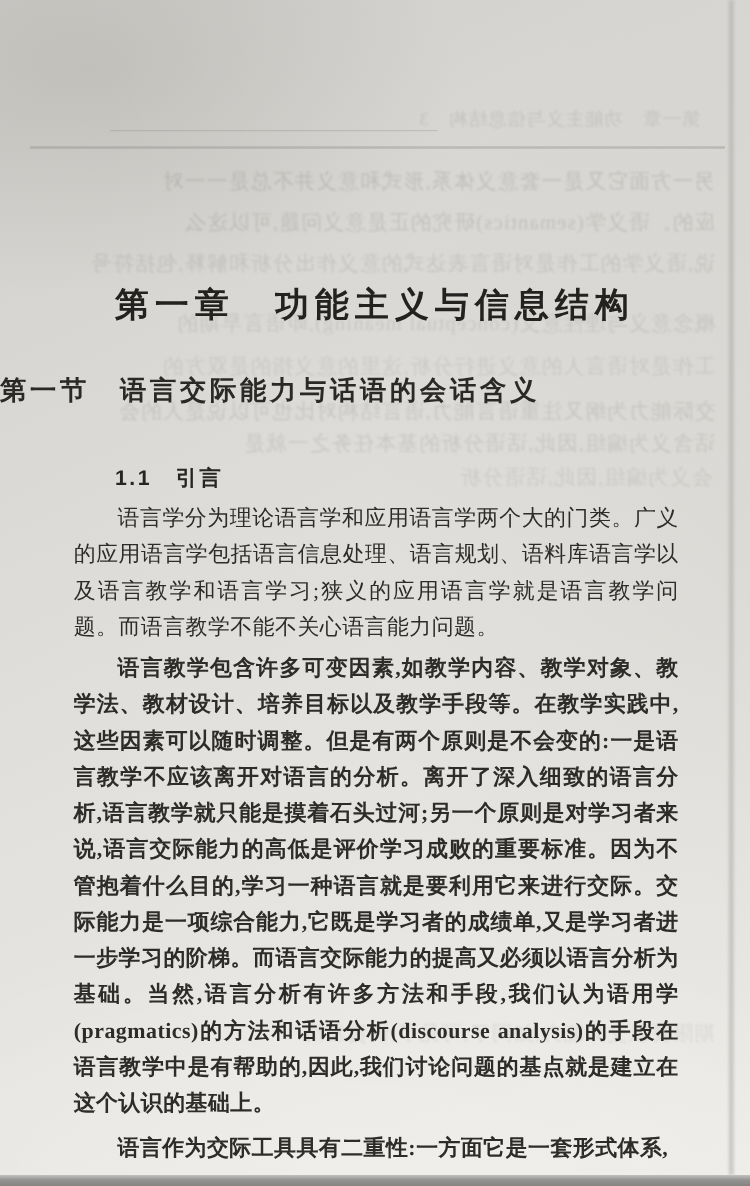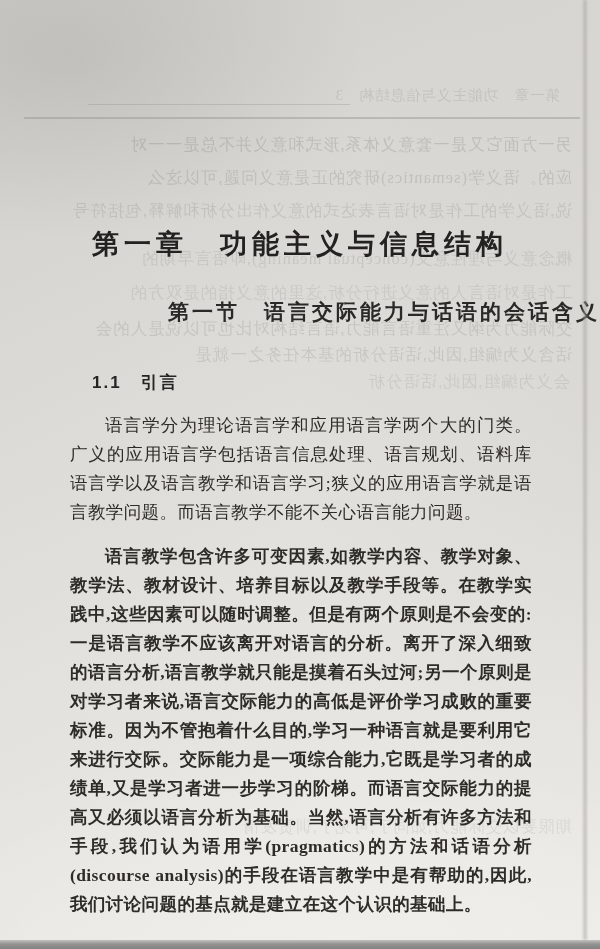--- a/index.html
+++ b/index.html
@@ -51,42 +51,42 @@
   
   .chapter-title{
     position:absolute;top:208px;left:0;right:0;
     text-align:center;
     font-size:27px;font-weight:700;
     letter-spacing:5px;
     color:#232220;
   }
   .section-title{
     position:absolute;top:281px;left:0;right:0;
-    text-align:right;
+    text-align:left;
     font-size:21px;font-weight:700;
     letter-spacing:3px;
     color:#2a2927;
   }
   .subsection-heading{
     position:absolute;top:354px;left:92px;
     font-family:"Liberation Sans","DejaVu Sans",sans-serif;
     font-size:17px;font-weight:700;
     letter-spacing:2px;
     color:#262523;
   }
   .body-text{
     position:absolute;top:396px;left:55px;width:492px;
     font-size:17.5px;
     line-height:29px;
     letter-spacing:0.4px;
     color:#2e2c29;
     text-align:justify;
     text-justify:inter-ideograph;
   }
-  .body-text p{margin:15px;text-indent:2em;}
+  .body-text p{margin:4px;text-indent:2em;}
   .body-text p + p{margin-top:2px;font-weight:bold;}
   .body-text p.last{margin-top:7px;}
 
   
   .right-edge-shade{
     position:absolute;top:0;bottom:9px;right:13px;width:4px;
     background:#a9a7a3;opacity:.5;filter:blur(1.2px);
     pointer-events:none;
   }
   .bottom-scan-edge{
@@ -115,18 +115,19 @@
     <div class="bleed-line bl-9">期限要以交际能力,如同了,可见了,训责发情</div>
   </div>
 
   <h1 class="chapter-title">第一章　功能主义与信息结构</h1>
   <h2 class="section-title">第一节　语言交际能力与话语的会话含义</h2>
   <h3 class="subsection-heading">1.1　引言</h3>
 
   <div class="body-text">
     <p>语言学分为理论语言学和应用语言学两个大的门类。广义的应用语言学包括语言信息处理、语言规划、语料库语言学以及语言教学和语言学习;狭义的应用语言学就是语言教学问题。而语言教学不能不关心语言能力问题。</p>
     <p>语言教学包含许多可变因素,如教学内容、教学对象、教学法、教材设计、培养目标以及教学手段等。在教学实践中,这些因素可以随时调整。但是有两个原则是不会变的:一是语言教学不应该离开对语言的分析。离开了深入细致的语言分析,语言教学就只能是摸着石头过河;另一个原则是对学习者来说,语言交际能力的高低是评价学习成败的重要标准。因为不管抱着什么目的,学习一种语言就是要利用它来进行交际。交际能力是一项综合能力,它既是学习者的成绩单,又是学习者进一步学习的阶梯。而语言交际能力的提高又必须以语言分析为基础。当然,语言分析有许多方法和手段,我们认为语用学(pragmatics)的方法和话语分析(discourse analysis)的手段在语言教学中是有帮助的,因此,我们讨论问题的基点就是建立在这个认识的基础上。</p>
+    <p class="last">语言作为交际工具具有二重性:一方面它是一套形式体系,</p>
   </div>
 
   <div class="right-edge-shade"></div>
   <div class="bottom-scan-edge"></div>
 
 </div>
 
 </body></html>

